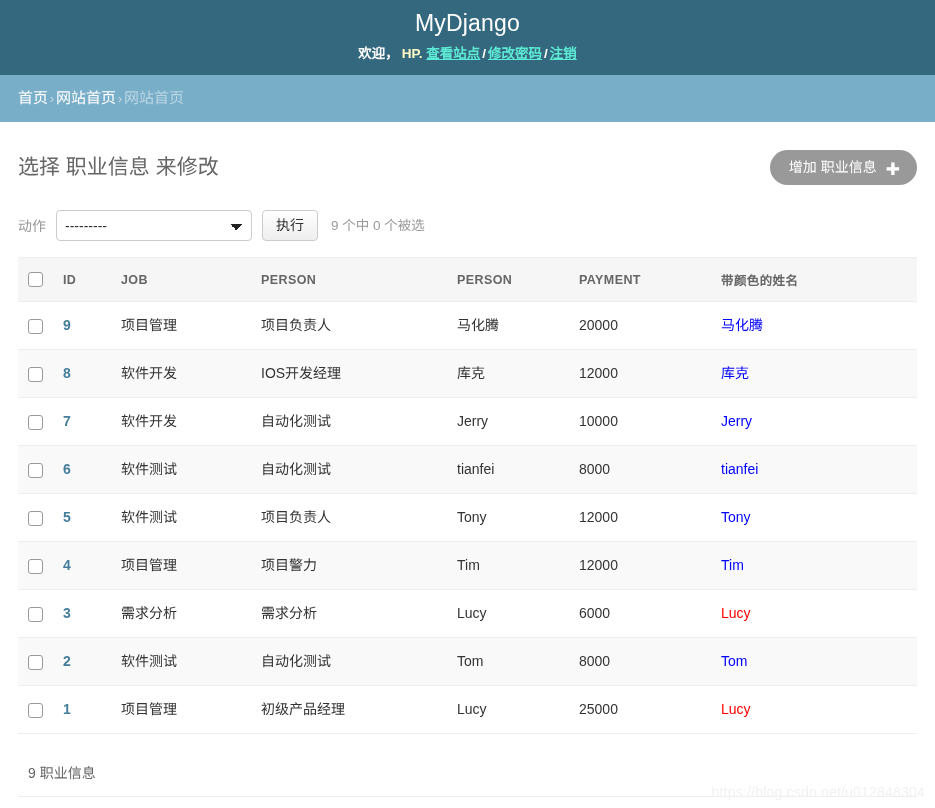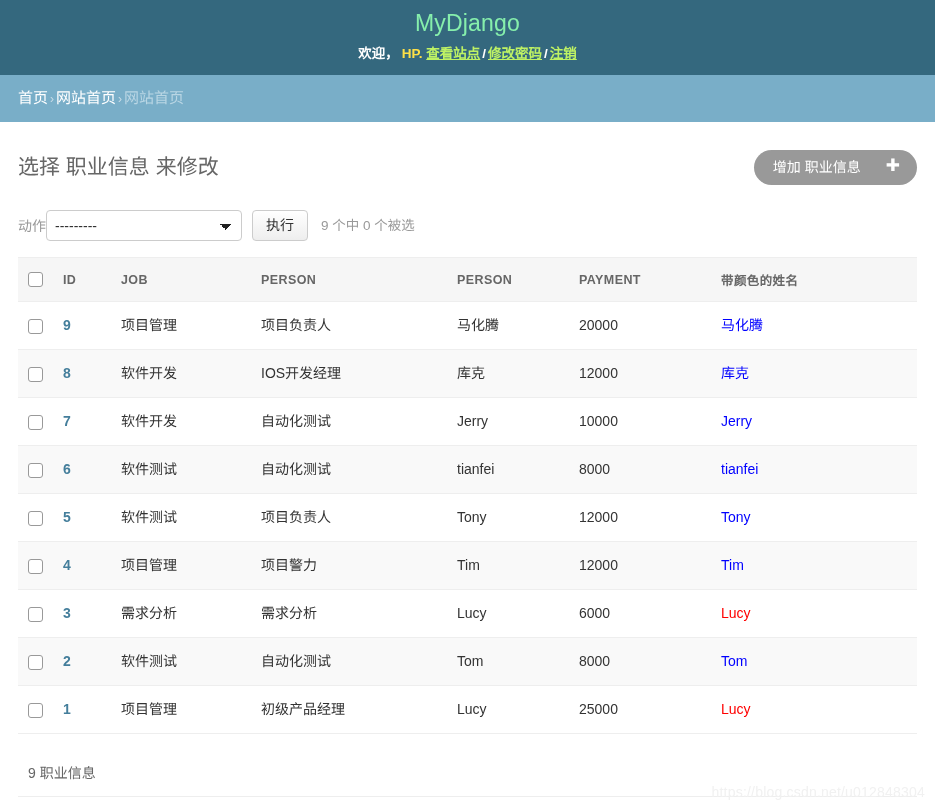--- a/index.html
+++ b/index.html
@@ -20,45 +20,45 @@
   }
 
   
   .site-header {
     background: #34687e;
     padding: 8px 0 12px 0;
     text-align: center;
   }
   .site-title {
     font-size: 23px;
-    color: #86efac;
+    color: #ffffff;
     font-weight: 400;
     line-height: 30px;
     margin: 0;
     letter-spacing: 0.2px;
   }
   .user-tools {
     margin-top: 7px;
     font-size: 13.5px;
     color: #ffffff;
     line-height: 18px;
     white-space: nowrap;
   }
   .user-tools .welcome {
     font-weight: bold;
     color: #ffffff;
   }
   .user-tools .username {
     font-weight: bold;
-    color: #fde047;
+    color: #fef9c3;
     text-transform: uppercase;
     margin-left: 3px;
   }
   .user-tools a {
-    color: #bef264;
+    color: #5eead4;
     text-decoration: underline;
     font-weight: bold;
   }
   .user-tools .sep {
     color: #ffffff;
     font-weight: bold;
     margin: 0 2px;
   }
 
   
@@ -97,22 +97,22 @@
   }
   h1.page-title {
     font-size: 21px;
     font-weight: 400;
     color: #666666;
     margin: 0;
     line-height: 28px;
   }
   .addlink-btn {
     display: inline-flex;
-    align-items: flex-start;
-    gap: 25px;
+    align-items: flex-end;
+    gap: 9px;
     background: #999999;
     color: #ffffff;
     border-radius: 18px;
     padding: 8px 17px 9px 19px;
     font-size: 14px;
     text-decoration: none;
     line-height: 18px;
     white-space: nowrap;
     border: none;
     cursor: pointer;
@@ -127,21 +127,21 @@
 
   
   .actions {
     display: flex;
     align-items: center;
     padding: 24px 0 16px 0;
   }
   .actions label {
     color: #999999;
     font-size: 14px;
-    margin-right: 0;
+    margin-right: 10px;
     line-height: 20px;
   }
   .action-select {
     width: 196px;
     height: 31px;
     padding: 3px 26px 3px 8px;
     font-family: "Liberation Sans", "DejaVu Sans", sans-serif;
     font-size: 14px;
     color: #333333;
     background: #ffffff;

